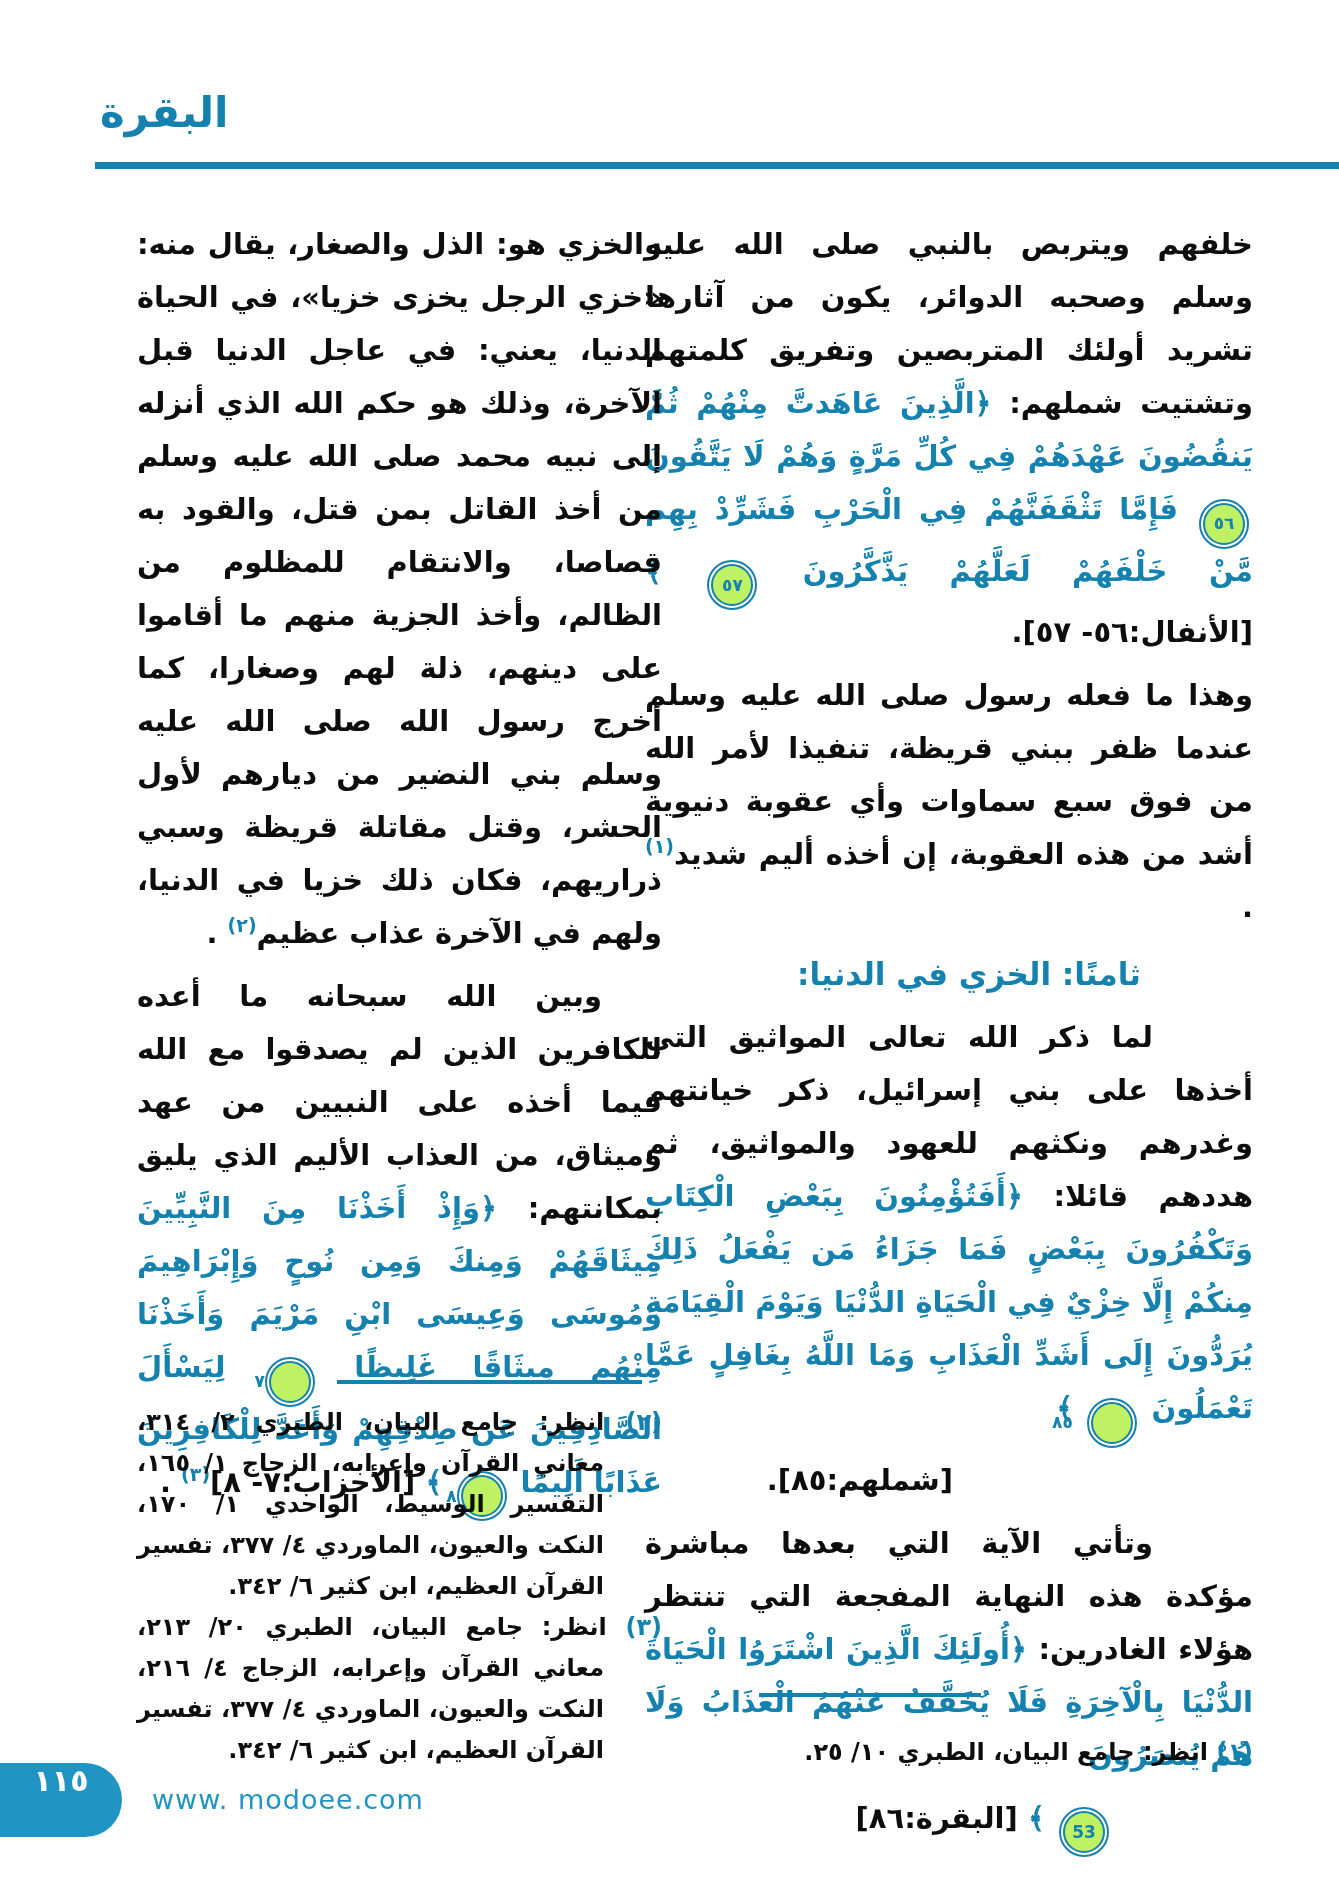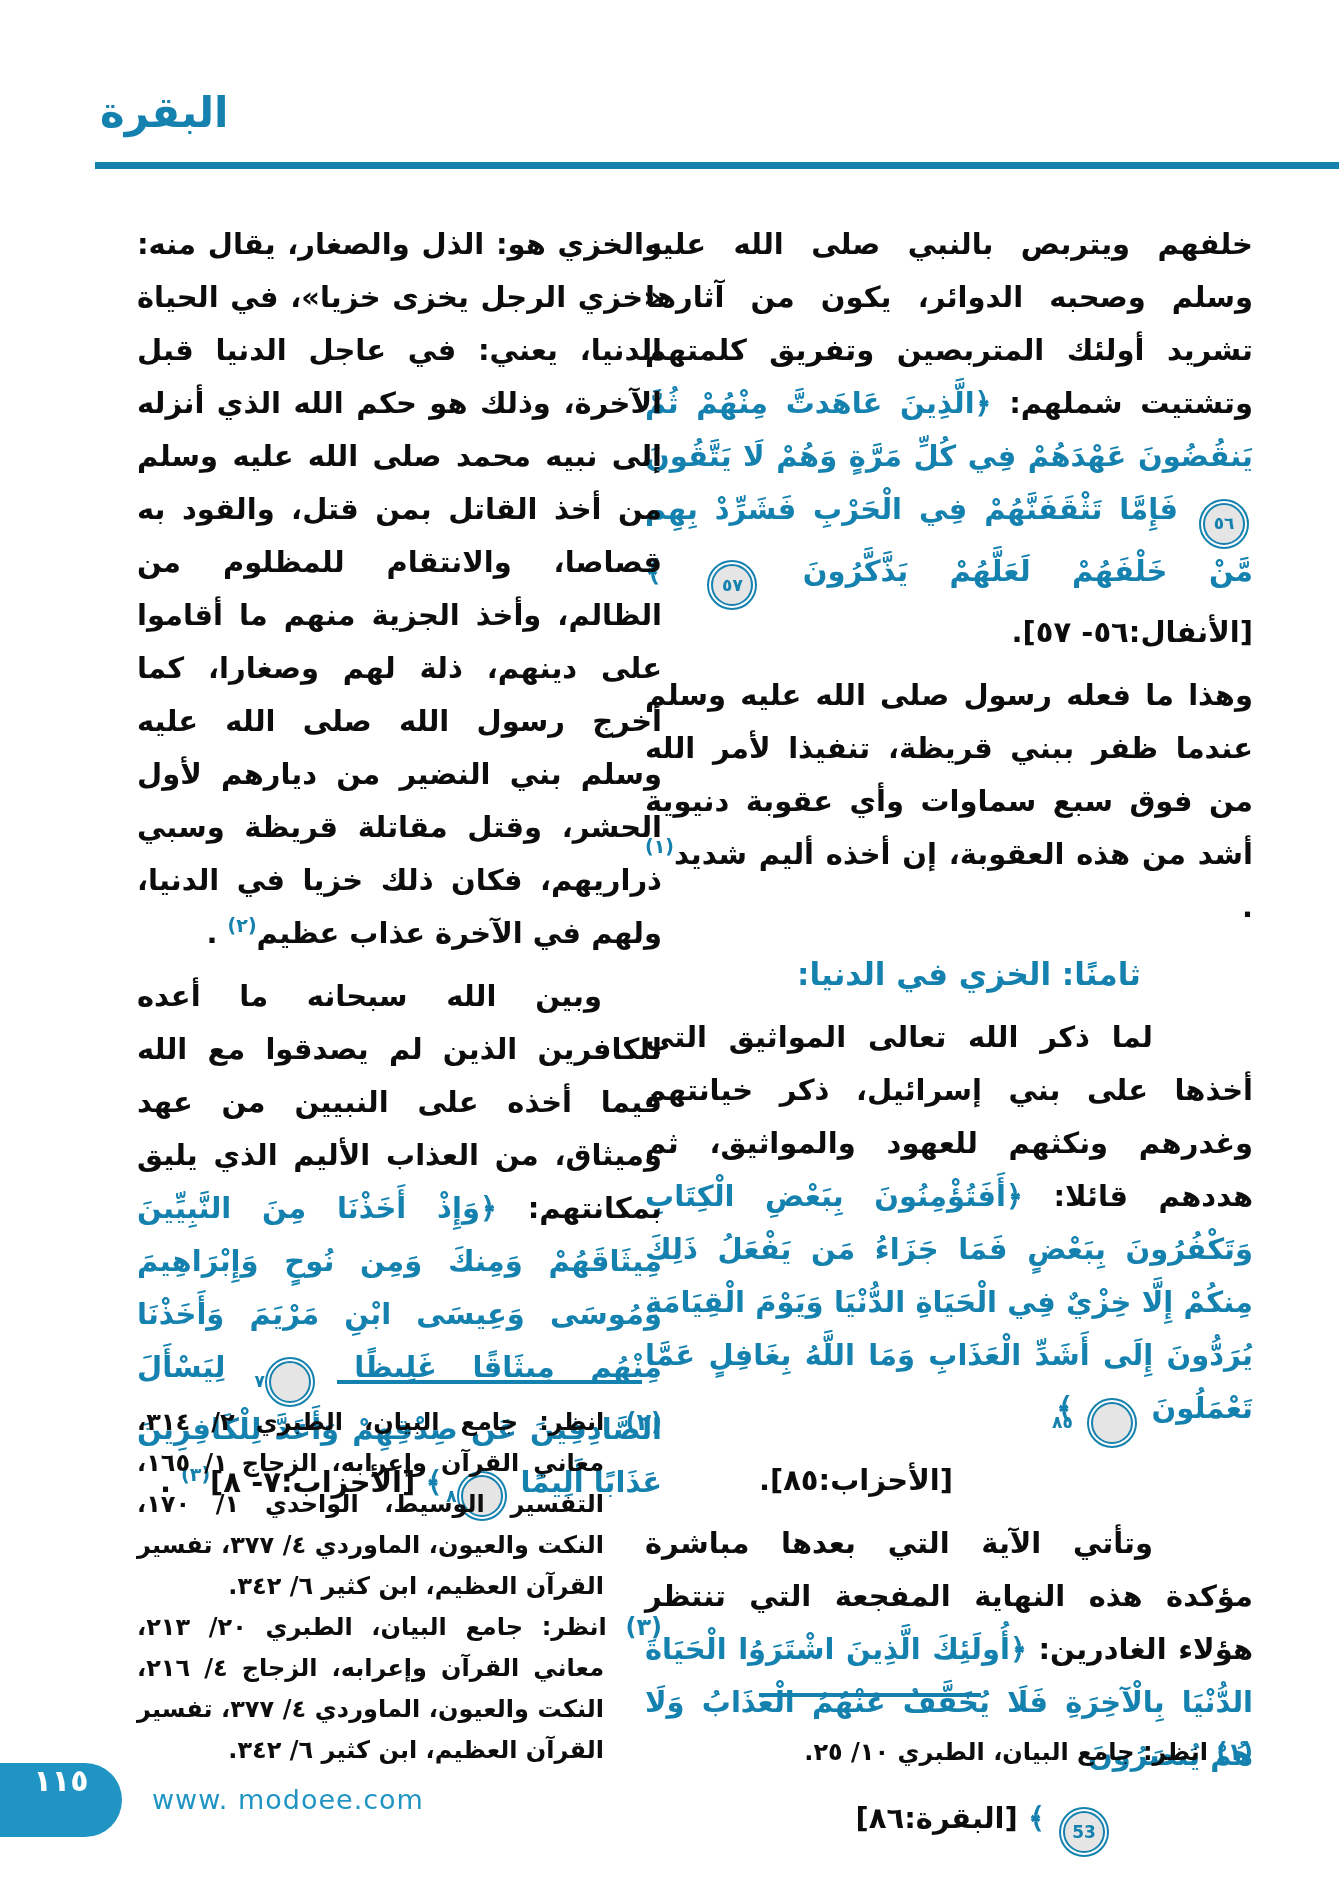--- a/index.html
+++ b/index.html
@@ -34,21 +34,21 @@
   .seg-q{color:var(--accent);}
   .heading{
     font-size:31px;font-weight:bold;color:var(--accent);
     line-height:53px;margin:14px 0 10px 0;padding-right:112px;text-align:right;
   }
   .ayah{
     display:inline-flex;align-items:center;justify-content:center;
     width:38px;height:38px;border:2px solid var(--accent);
     outline:2px solid var(--accent);outline-offset:2px;
     border-radius:50%;font-size:17px;line-height:1;color:var(--accent);
-    vertical-align:-10px;margin:0 8px;font-weight:bold;background:#e5e5e5;
+    vertical-align:-10px;margin:0 8px;font-weight:bold;background:#bef264;
   }
   sup.fnref{color:var(--accent);font-size:19px;font-weight:bold;line-height:0;}
   
   .fn-rule{position:absolute;height:4px;background:var(--accent);}
   .fn-rule-left{top:1162px;right:20px;width:305px;}
   .fn-rule-right{top:1475px;right:272px;width:222px;}
   .fn-block{position:absolute;right:0;left:0;font-size:24px;line-height:41px;font-weight:bold;text-align:justify;}
   .fn-block-left{top:1184px;}
   .fn-block-right{top:1490px;margin-top:24px;}
   .fn-item{padding-right:58px;text-indent:-58px;margin:0;}
@@ -72,21 +72,21 @@
 
   <div class="header-title">البقرة</div>
   <div class="header-rule"></div>
 
   <div class="col col-right">
     <div>
         <p class="para"><span class="seg-t">خلفهم ويتربص بالنبي صلى الله عليه وسلم وصحبه الدوائر، يكون من آثارها تشريد أولئك المتربصين وتفريق كلمتهم وتشتيت شملهم: </span><span class="seg-q">﴿الَّذِينَ عَاهَدتَّ مِنْهُمْ ثُمَّ يَنقُضُونَ عَهْدَهُمْ فِي كُلِّ مَرَّةٍ وَهُمْ لَا يَتَّقُونَ </span><span class="ayah">٥٦</span><span class="seg-q"> فَإِمَّا تَثْقَفَنَّهُمْ فِي الْحَرْبِ فَشَرِّدْ بِهِم مَّنْ خَلْفَهُمْ لَعَلَّهُمْ يَذَّكَّرُونَ </span><span class="ayah">٥٧</span><span class="seg-q"> ﴾ </span><span class="seg-t">[الأنفال:٥٦- ٥٧].</span></p>
         <p class="para"><span class="seg-t">وهذا ما فعله رسول صلى الله عليه وسلم عندما ظفر ببني قريظة، تنفيذا لأمر الله من فوق سبع سماوات وأي عقوبة دنيوية أشد من هذه العقوبة، إن أخذه أليم شديد</span><sup class="fnref">(١)</sup><span class="seg-t"> .</span></p>
         <div class="heading">ثامنًا: الخزي في الدنيا:</div>
         <p class="para" style="text-indent: 100px;"><span class="seg-t">لما ذكر الله تعالى المواثيق التي أخذها على بني إسرائيل، ذكر خيانتهم وغدرهم ونكثهم للعهود والمواثيق، ثم هددهم قائلا: </span><span class="seg-q">﴿أَفَتُؤْمِنُونَ بِبَعْضِ الْكِتَابِ وَتَكْفُرُونَ بِبَعْضٍ فَمَا جَزَاءُ مَن يَفْعَلُ ذَلِكَ مِنكُمْ إِلَّا خِزْيٌ فِي الْحَيَاةِ الدُّنْيَا وَيَوْمَ الْقِيَامَةِ يُرَدُّونَ إِلَى أَشَدِّ الْعَذَابِ وَمَا اللَّهُ بِغَافِلٍ عَمَّا تَعْمَلُونَ </span><span class="ayah">٨٥</span><span class="seg-q"> ﴾</span></p>
-        <p class="refline" style="padding-right: 300px;"><span class="seg-t">[الأحزاب:٨٥].</span></p>
+        <p class="refline" style="padding-right: 300px;"><span class="seg-t">[شملهم:٨٥].</span></p>
         <p class="para" style="text-indent: 100px;"><span class="seg-t">وتأتي الآية التي بعدها مباشرة مؤكدة هذه النهاية المفجعة التي تنتظر هؤلاء الغادرين: </span><span class="seg-q">﴿أُولَئِكَ الَّذِينَ اشْتَرَوُا الْحَيَاةَ الدُّنْيَا بِالْآخِرَةِ فَلَا يُخَفَّفُ عَنْهُمُ الْعَذَابُ وَلَا هُمْ يُنصَرُونَ</span></p>
         <p class="refline" style="padding-right: 140px;"><span class="ayah">53</span><span class="seg-q"> ﴾ </span><span class="seg-t">[البقرة:٨٦]</span></p>
       </div>
     <div class="fn-rule fn-rule-right"></div>
     <div class="fn-block fn-block-right">
         <div class="fn-item"><span class="fn-marker">(١) </span><span>انظر: جامع البيان، الطبري ١٠/ ٢٥.</span></div>
       </div>
   </div>
 
   <div class="col col-left">

